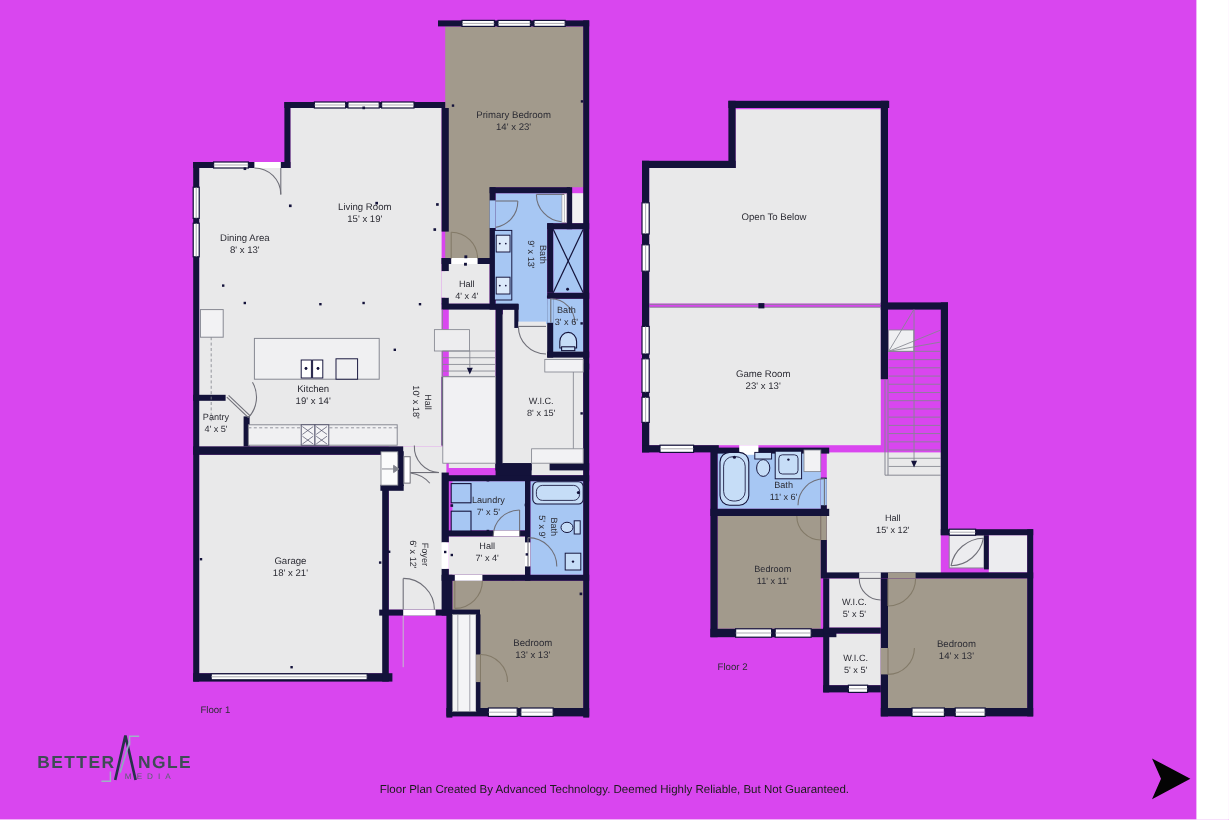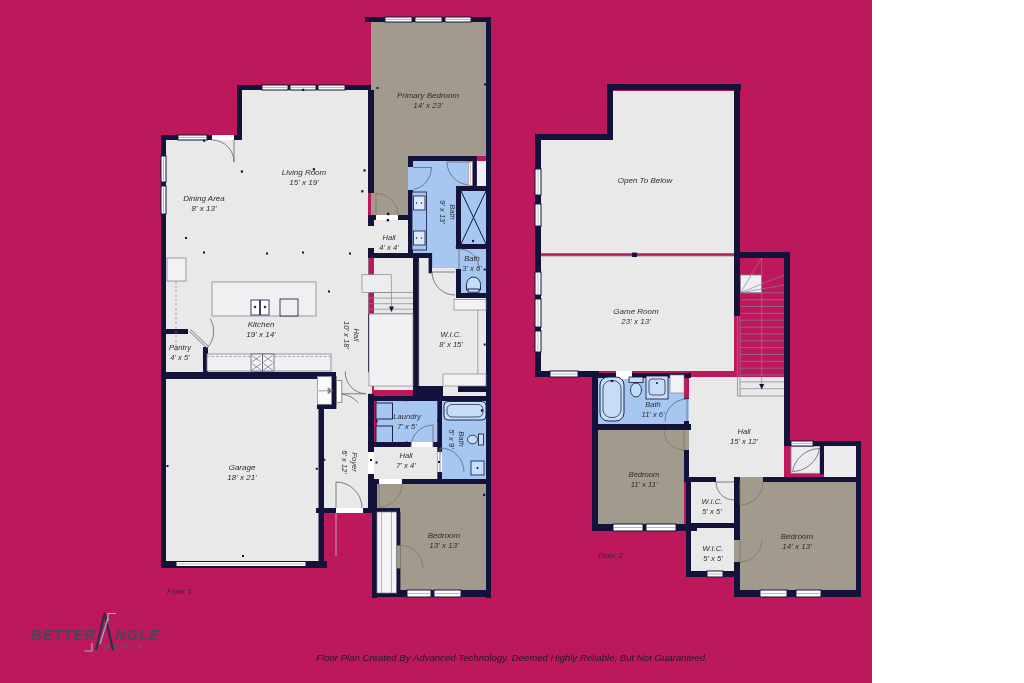--- a/index.html
+++ b/index.html
@@ -1,17 +1,17 @@
 <!DOCTYPE html>
 <html><head>
 <meta charset="utf-8">
 <title>Floor Plan</title>
 <style>
   html,body { margin:0; padding:0; background:#fff; }
-  #plan { width:872px; height:683px; position:relative; background:#be185d; overflow:hidden;font-style:italic; }
+  #plan { width:997px; height:683px; position:relative; background:#d946ef; overflow:hidden; }
 </style>
 </head>
 <body>
 
 <div id="plan">
 <svg width="1024" height="683" viewBox="0 0 1024 683">
 
 <polygon points="166,140 242,140 242,90 368,90 368,372 166,372" fill="#e9e9ea"></polygon>
 
 <rect x="166" y="379" width="154" height="182" fill="#e9e9ea"></rect>

